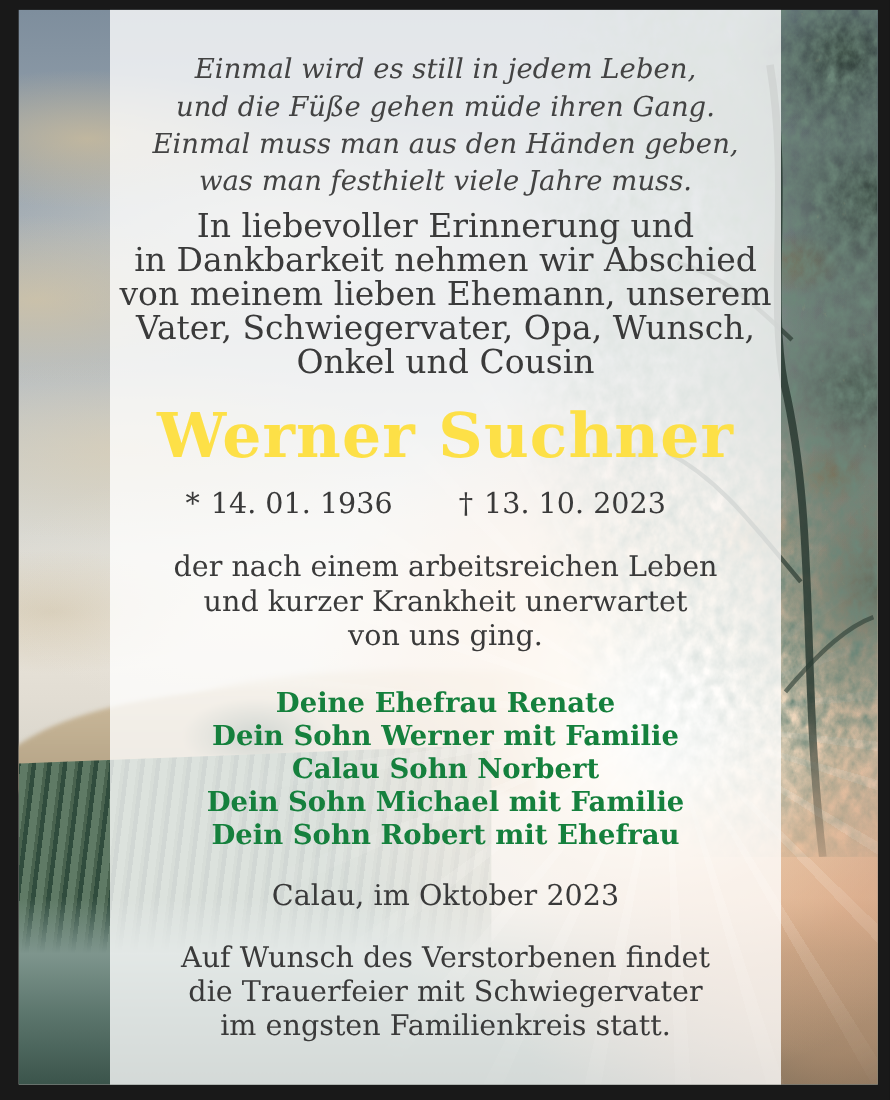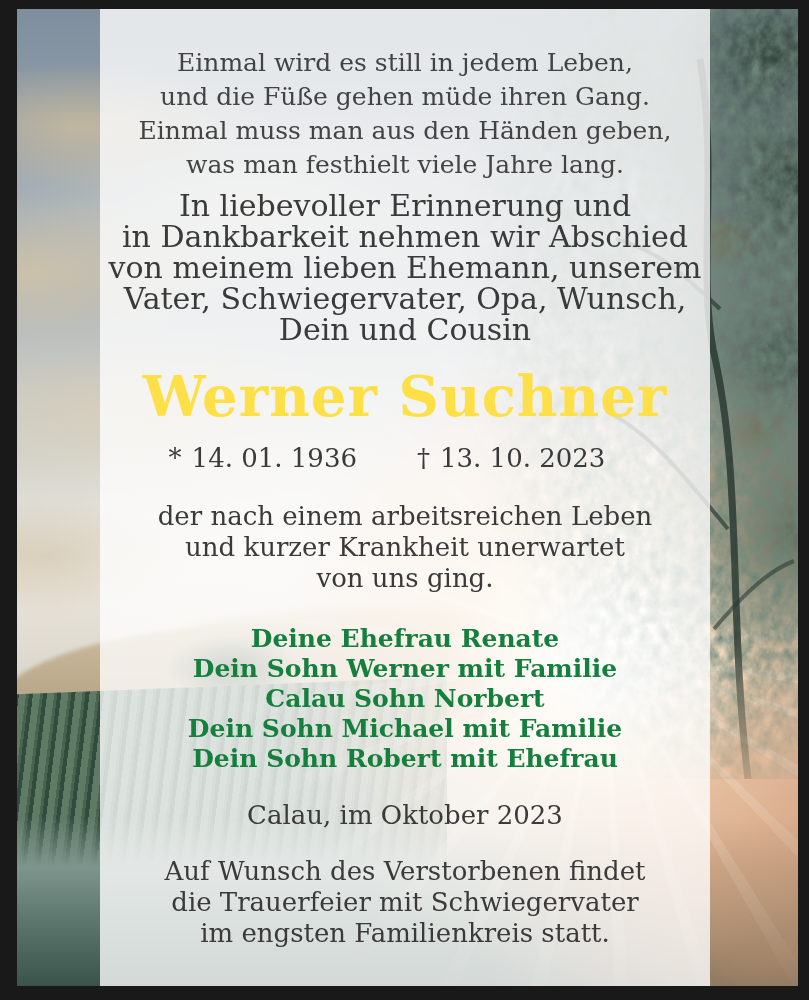--- a/index.html
+++ b/index.html
@@ -50,21 +50,21 @@
     radial-gradient(ellipse 210px 170px at 52% 36%, rgba(116,126,118,.38), transparent 70%),
     radial-gradient(ellipse 60px 40px at 80% 30%, rgba(190,130,60,.5), transparent 70%),
     radial-gradient(ellipse 50px 36px at 88% 55%, rgba(200,140,70,.45), transparent 70%),
     radial-gradient(ellipse 70px 42px at 70% 62%, rgba(185,125,60,.35), transparent 70%);}
   .leaf-noise{position:absolute;right:0;top:0;
     -webkit-mask-image:radial-gradient(ellipse 92% 88% at 82% 36%, #000 52%, transparent 80%);
     mask-image:radial-gradient(ellipse 92% 88% at 82% 36%, #000 52%, transparent 80%);}
   
   .overlay{position:absolute;left:100px;top:9px;width:610px;height:977px;
     background:rgba(255,255,255,.78);text-align:center;color:#3a3a3a;}
-  .poem{margin-top:37px;font-size:25px;line-height:34px;color:#434343;}
+  .poem{margin-top:37px;font-style:italic;font-size:25px;line-height:34px;color:#434343;}
   .intro{margin-top:8px;font-size:30px;line-height:31px;}
   .name{margin-top:22px;font-size:56px;line-height:58px;font-weight:bold;color:#fde047;letter-spacing:1px;}
   .dates{margin-top:18px;font-size:26px;line-height:30px;display:flex;justify-content:center;
          gap:60px;transform:translateX(-18px);}
   .dates .sym{margin-right:10px;}
   .passing{margin-top:28px;font-size:26px;line-height:31px;}
   .family{margin-top:30px;font-size:25px;line-height:30px;font-weight:bold;color:#15803d;}
   .place{margin-top:26px;font-size:26px;line-height:30px;}
   .closing{margin-top:26px;font-size:26px;line-height:31px;}
 </style>
@@ -100,29 +100,29 @@
       <path d="M286 620 C 320 580 344 560 366 552" stroke="#2c3c33" stroke-width="4" fill="none" opacity="0.6"></path>
     </svg>
   </div>
 
   <div class="overlay">
 
     <div class="poem">
       <div>Einmal wird es still in jedem Leben,</div>
       <div>und die Füße gehen müde ihren Gang.</div>
       <div>Einmal muss man aus den Händen geben,</div>
-      <div>was man festhielt viele Jahre lang.</div>
+      <div>was man festhielt viele Jahre muss.</div>
     </div>
 
     <div class="intro">
       <div>In liebevoller Erinnerung und</div>
       <div>in Dankbarkeit nehmen wir Abschied</div>
       <div>von meinem lieben Ehemann, unserem</div>
       <div>Vater, Schwiegervater, Opa, Wunsch,</div>
-      <div>Dein und Cousin</div>
+      <div>Onkel und Cousin</div>
     </div>
 
     <div class="name">Werner Suchner</div>
 
     <div class="dates">
       <span>
         <span class="sym">*</span><span>14. 01. 1936</span>
       </span>
       <span>
         <span class="sym">†</span><span>13. 10. 2023</span>

